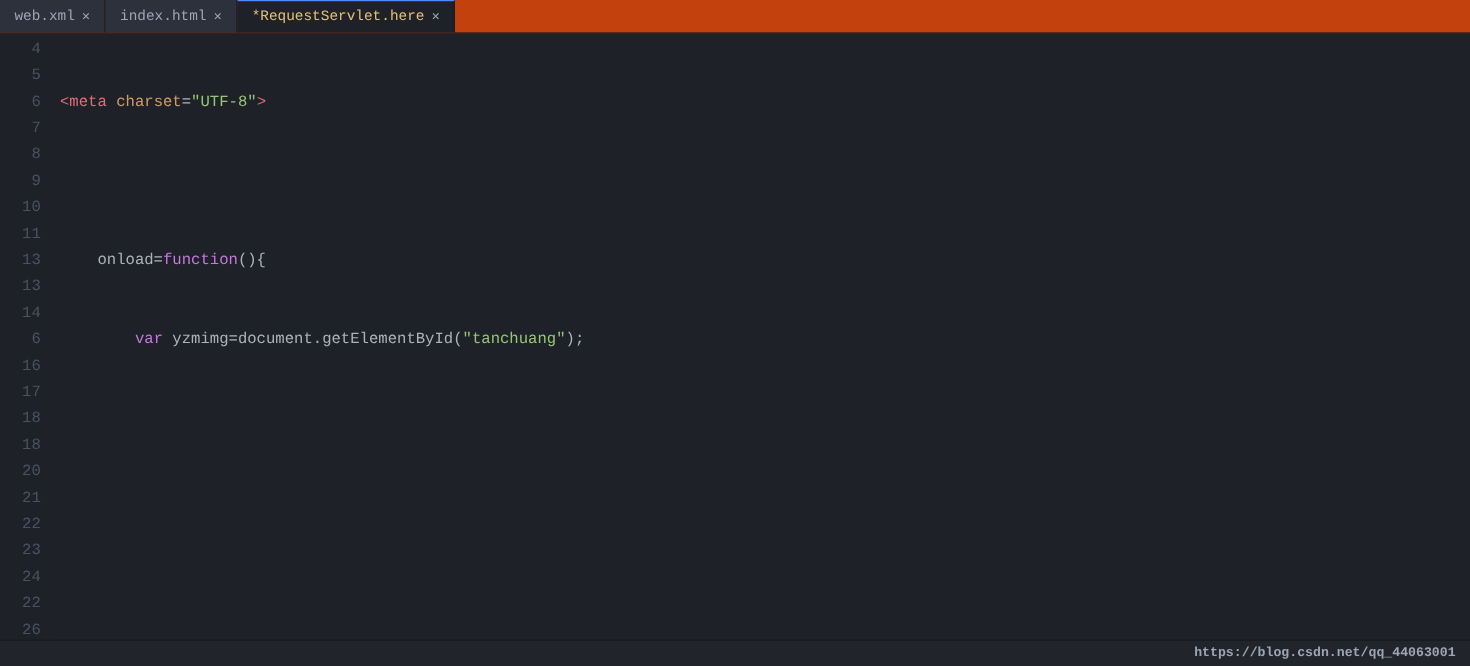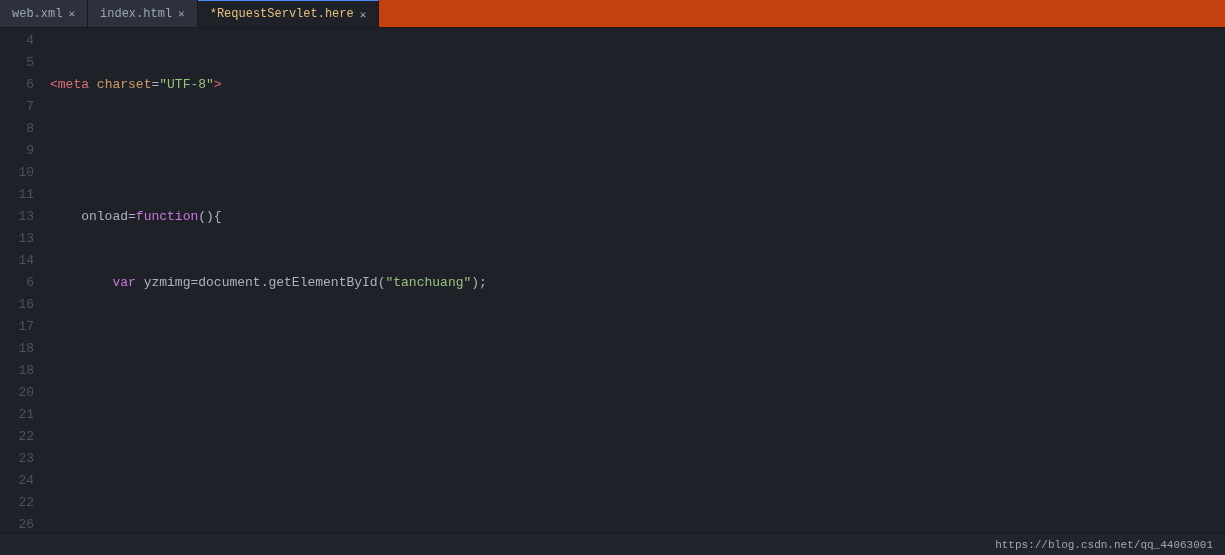--- a/index.html
+++ b/index.html
@@ -96,20 +96,21 @@
     .status-bar {
       height: 22px;
       background: #21252b;
       display: flex;
       align-items: center;
       justify-content: flex-end;
       padding: 0 12px;
       font-size: 11px;
       color: #9da5b4;
       border-top: 1px solid #181a1f;
+      font-weight: bold;
     }
   </style>
 </head>
 <body>
 
 <div class="tab-bar">
   <div class="tab">
     <span>web.xml</span>
     <span class="close-btn">✕</span>
   </div>

